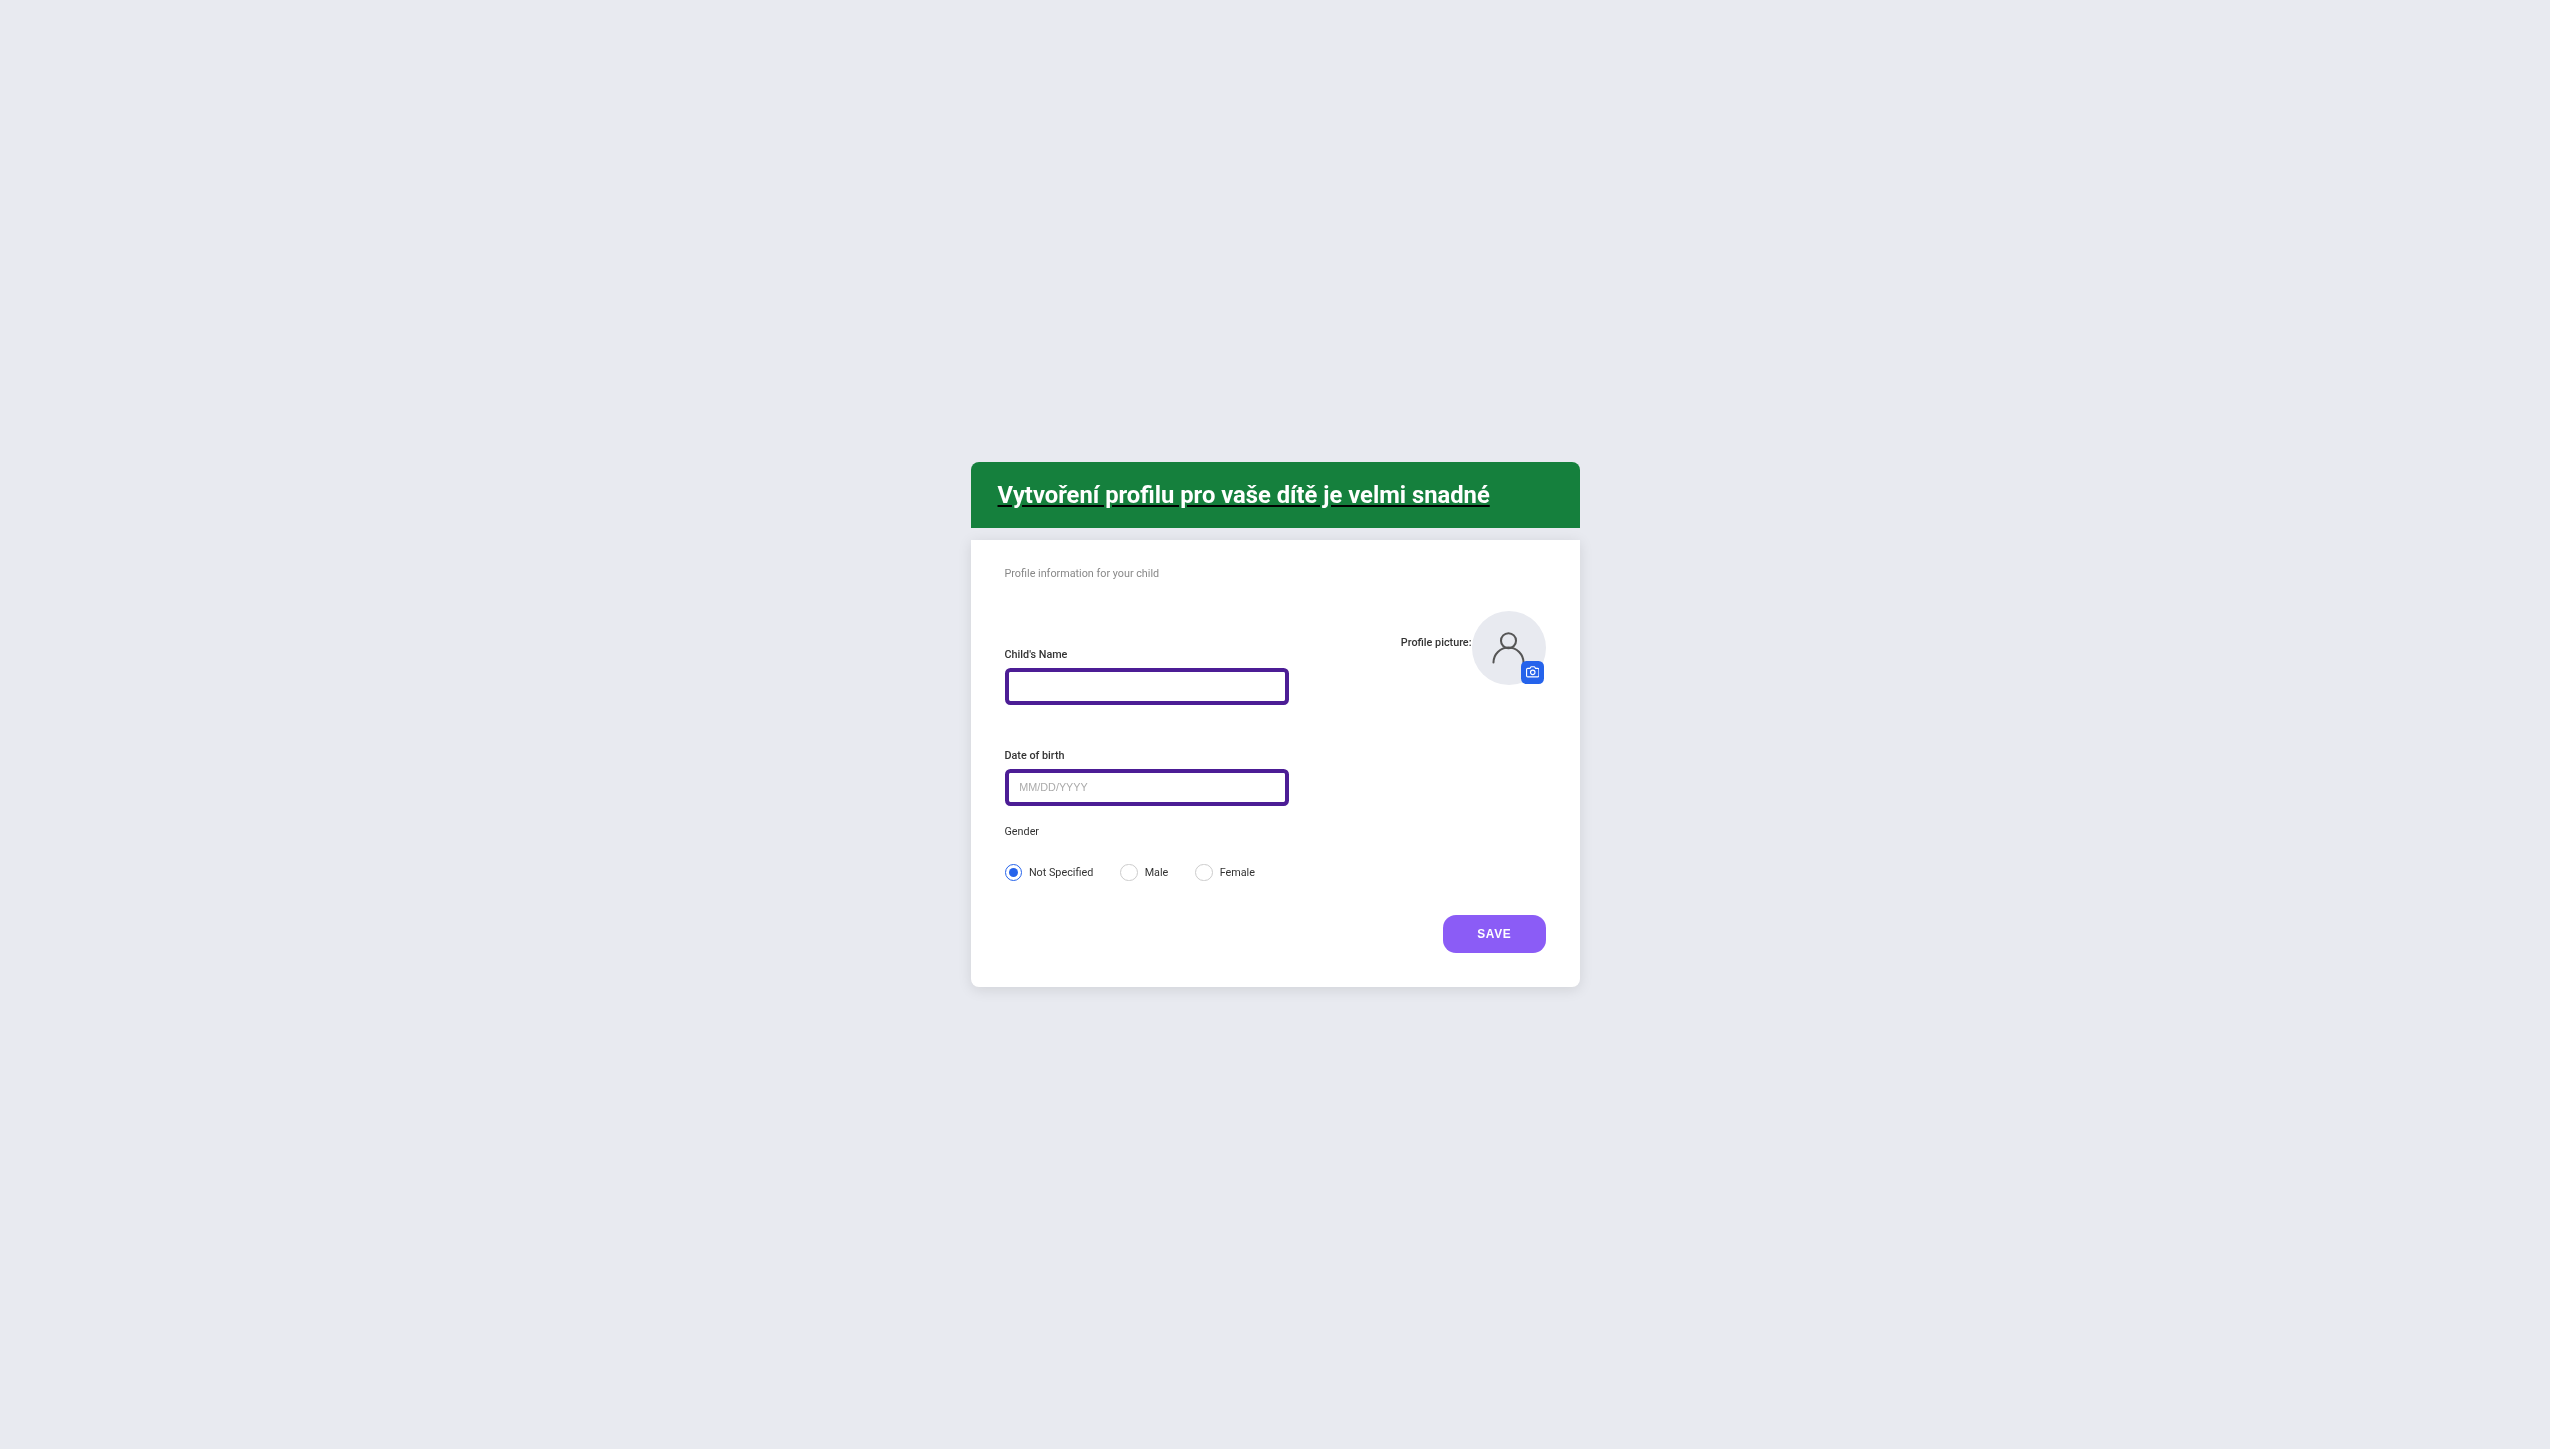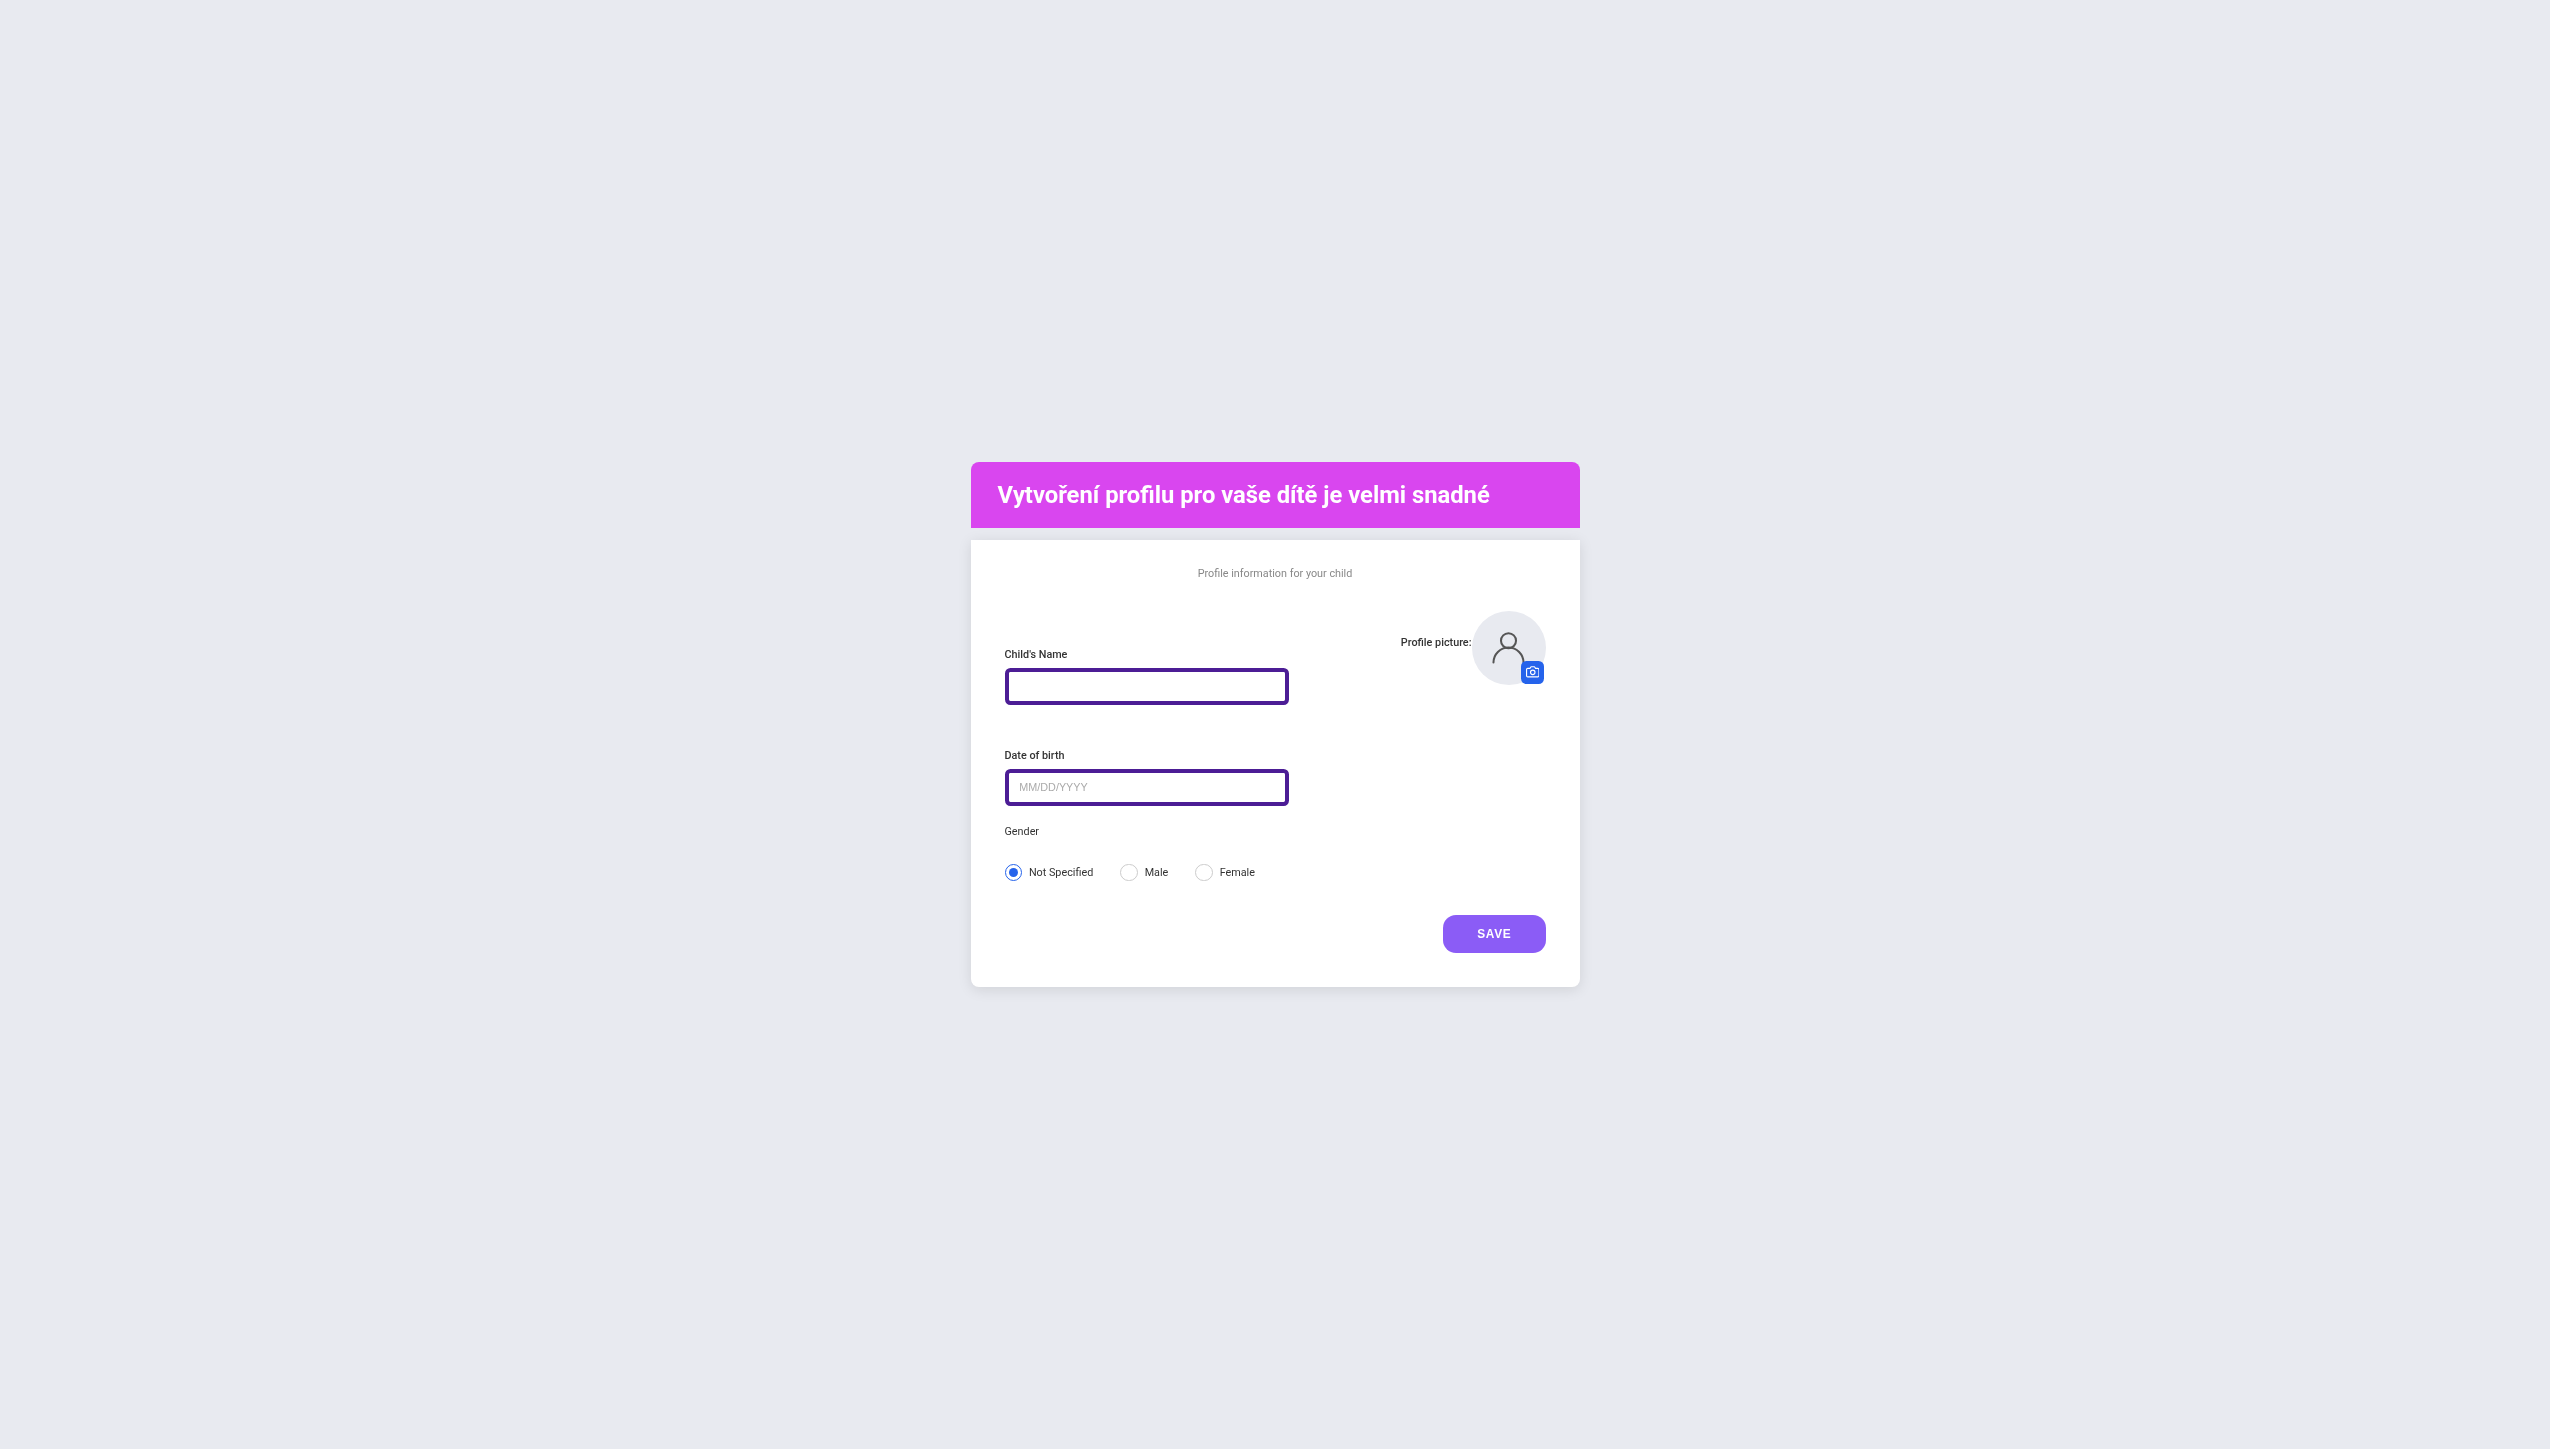--- a/index.html
+++ b/index.html
@@ -17,42 +17,43 @@
       min-height: 100vh;
       padding: 13.5px;
     }
 
     .outer-wrapper {
       width: 100%;
       max-width: 609px;
     }
 
     .header-banner {
-      background: #d946ef;
+      background: #15803d;
       border-radius: 8px 8px 0 0;
       padding: 19px 27px;
       margin-bottom: 12px;
+      text-decoration: underline;
     }
 
     .header-banner h1 {
       color: #ffffff;
       font-size: 2.2rem;
       font-weight: 700;
       line-height: 1.2;
     }
 
     .form-card {
       background: #ffffff;
       border-radius: 0 0 8px 8px;
       padding: 27px 34px 34px 34px;
       box-shadow: 0 2.7px 13.5px rgba(0,0,0,0.1);
     }
 
     .subtitle {
-      text-align: center;
+      text-align: left;
       color: #888;
       font-size: 1rem;
       margin-bottom: 24px;
     }
 
     .form-body {
       display: flex;
       gap: 41px;
       align-items: flex-start;
     }

